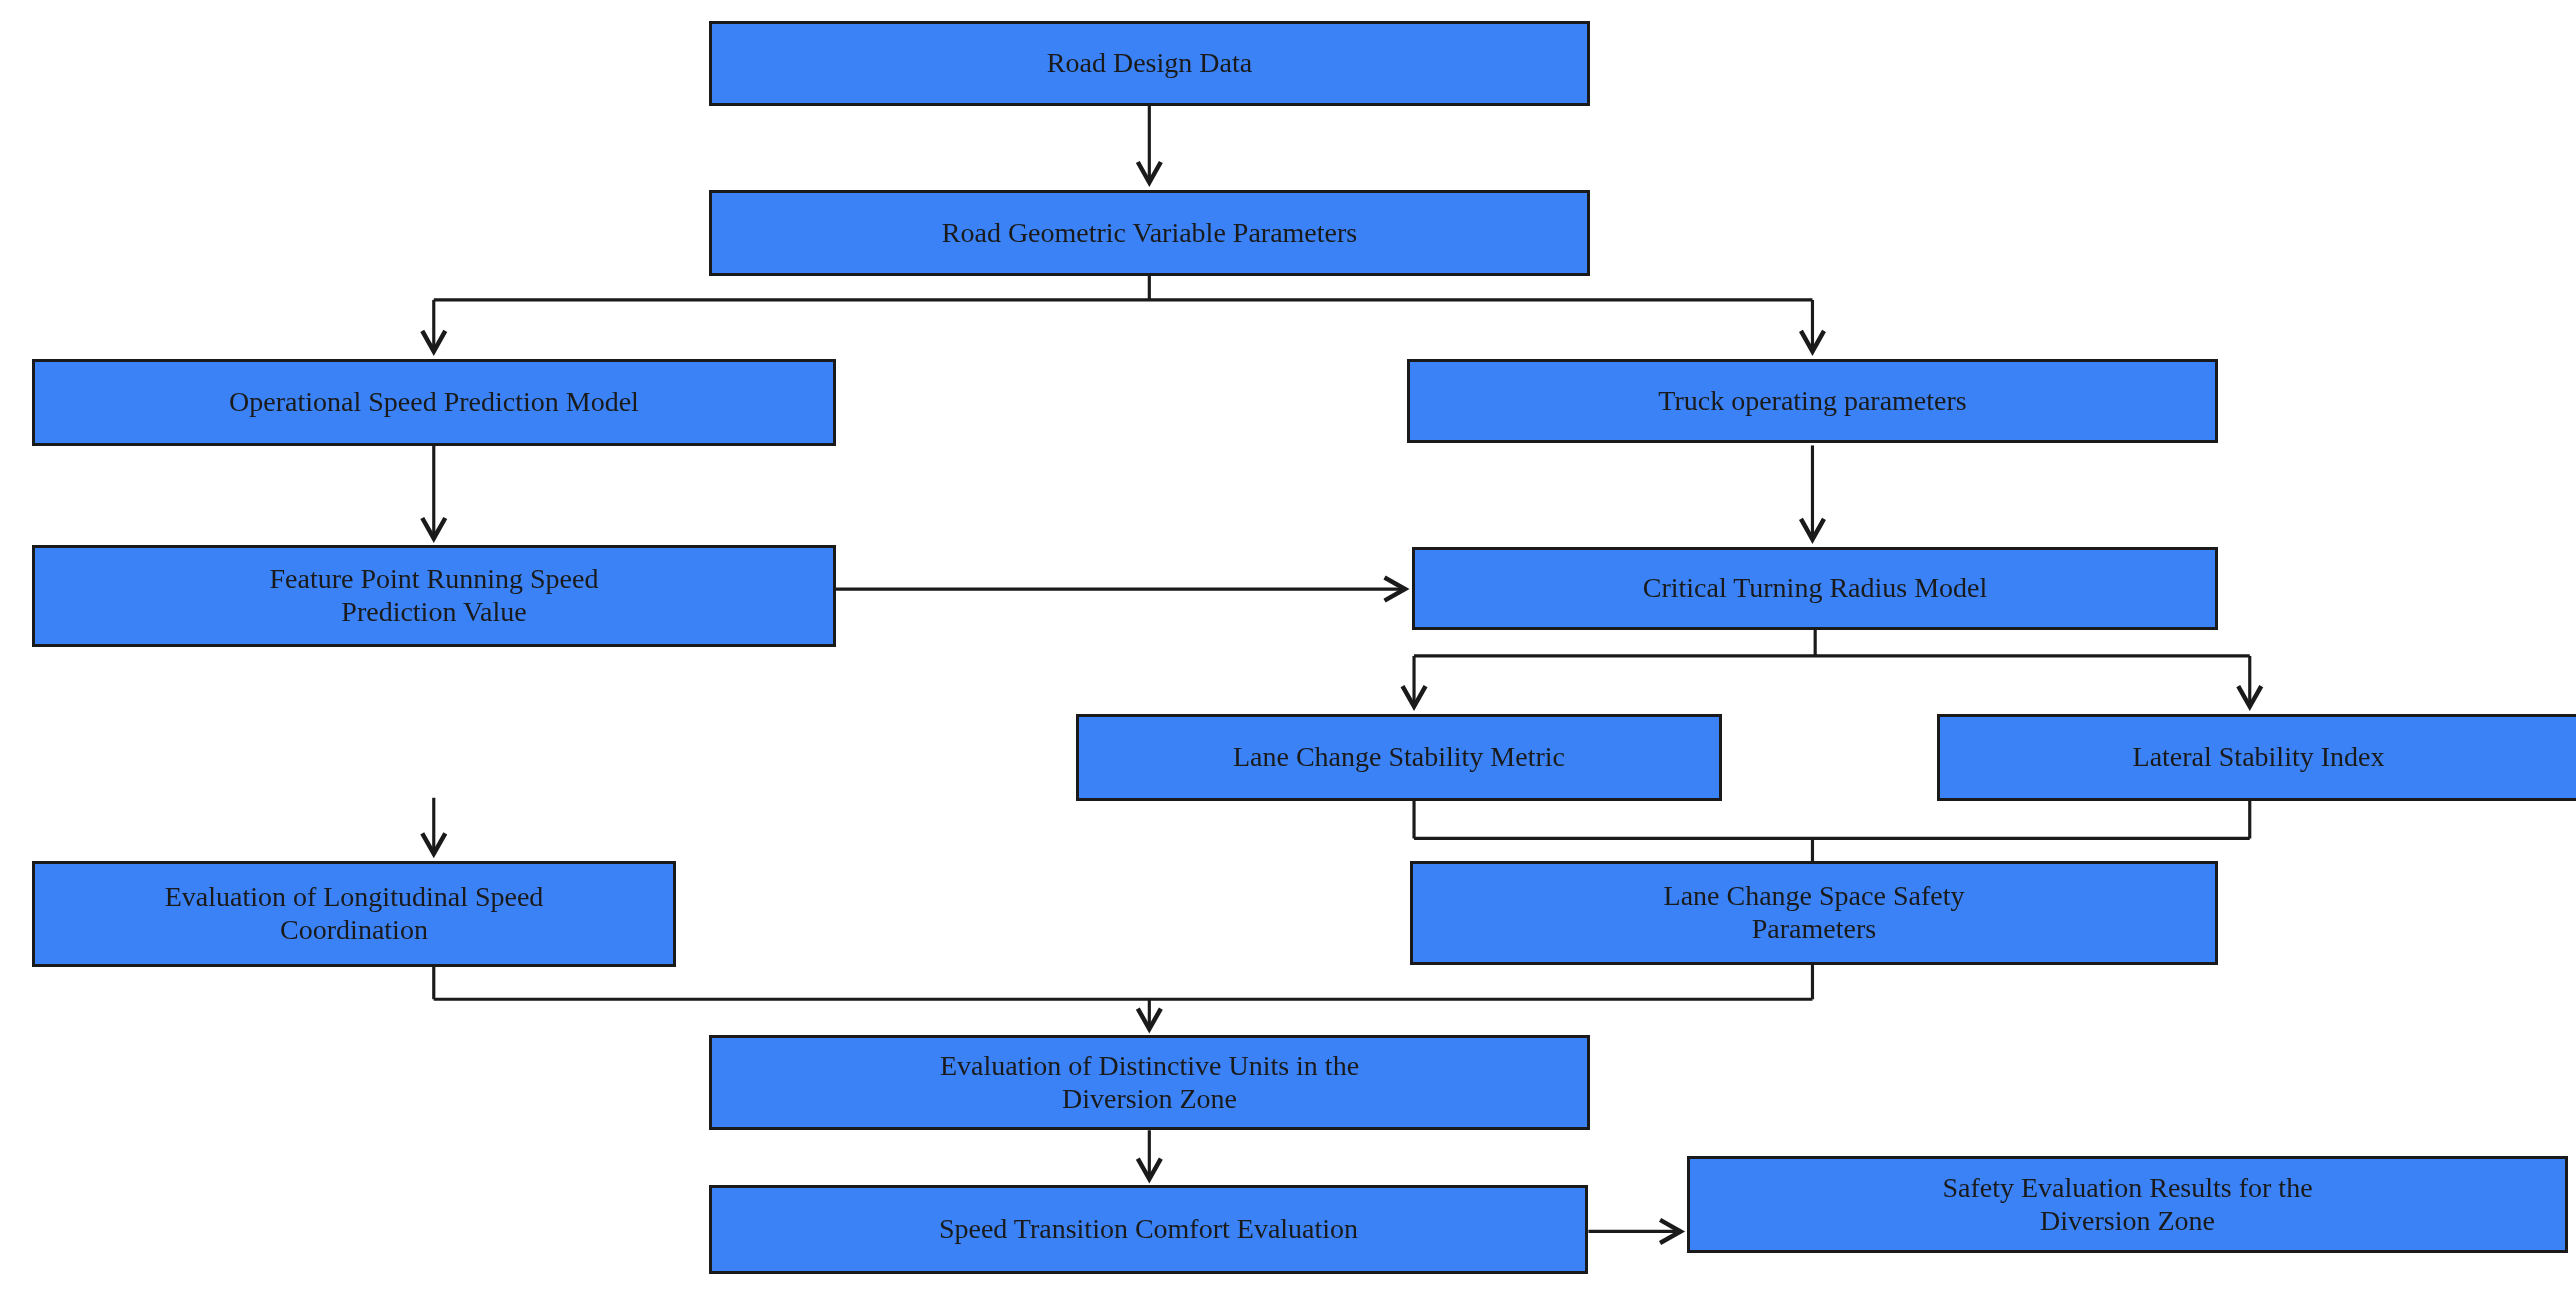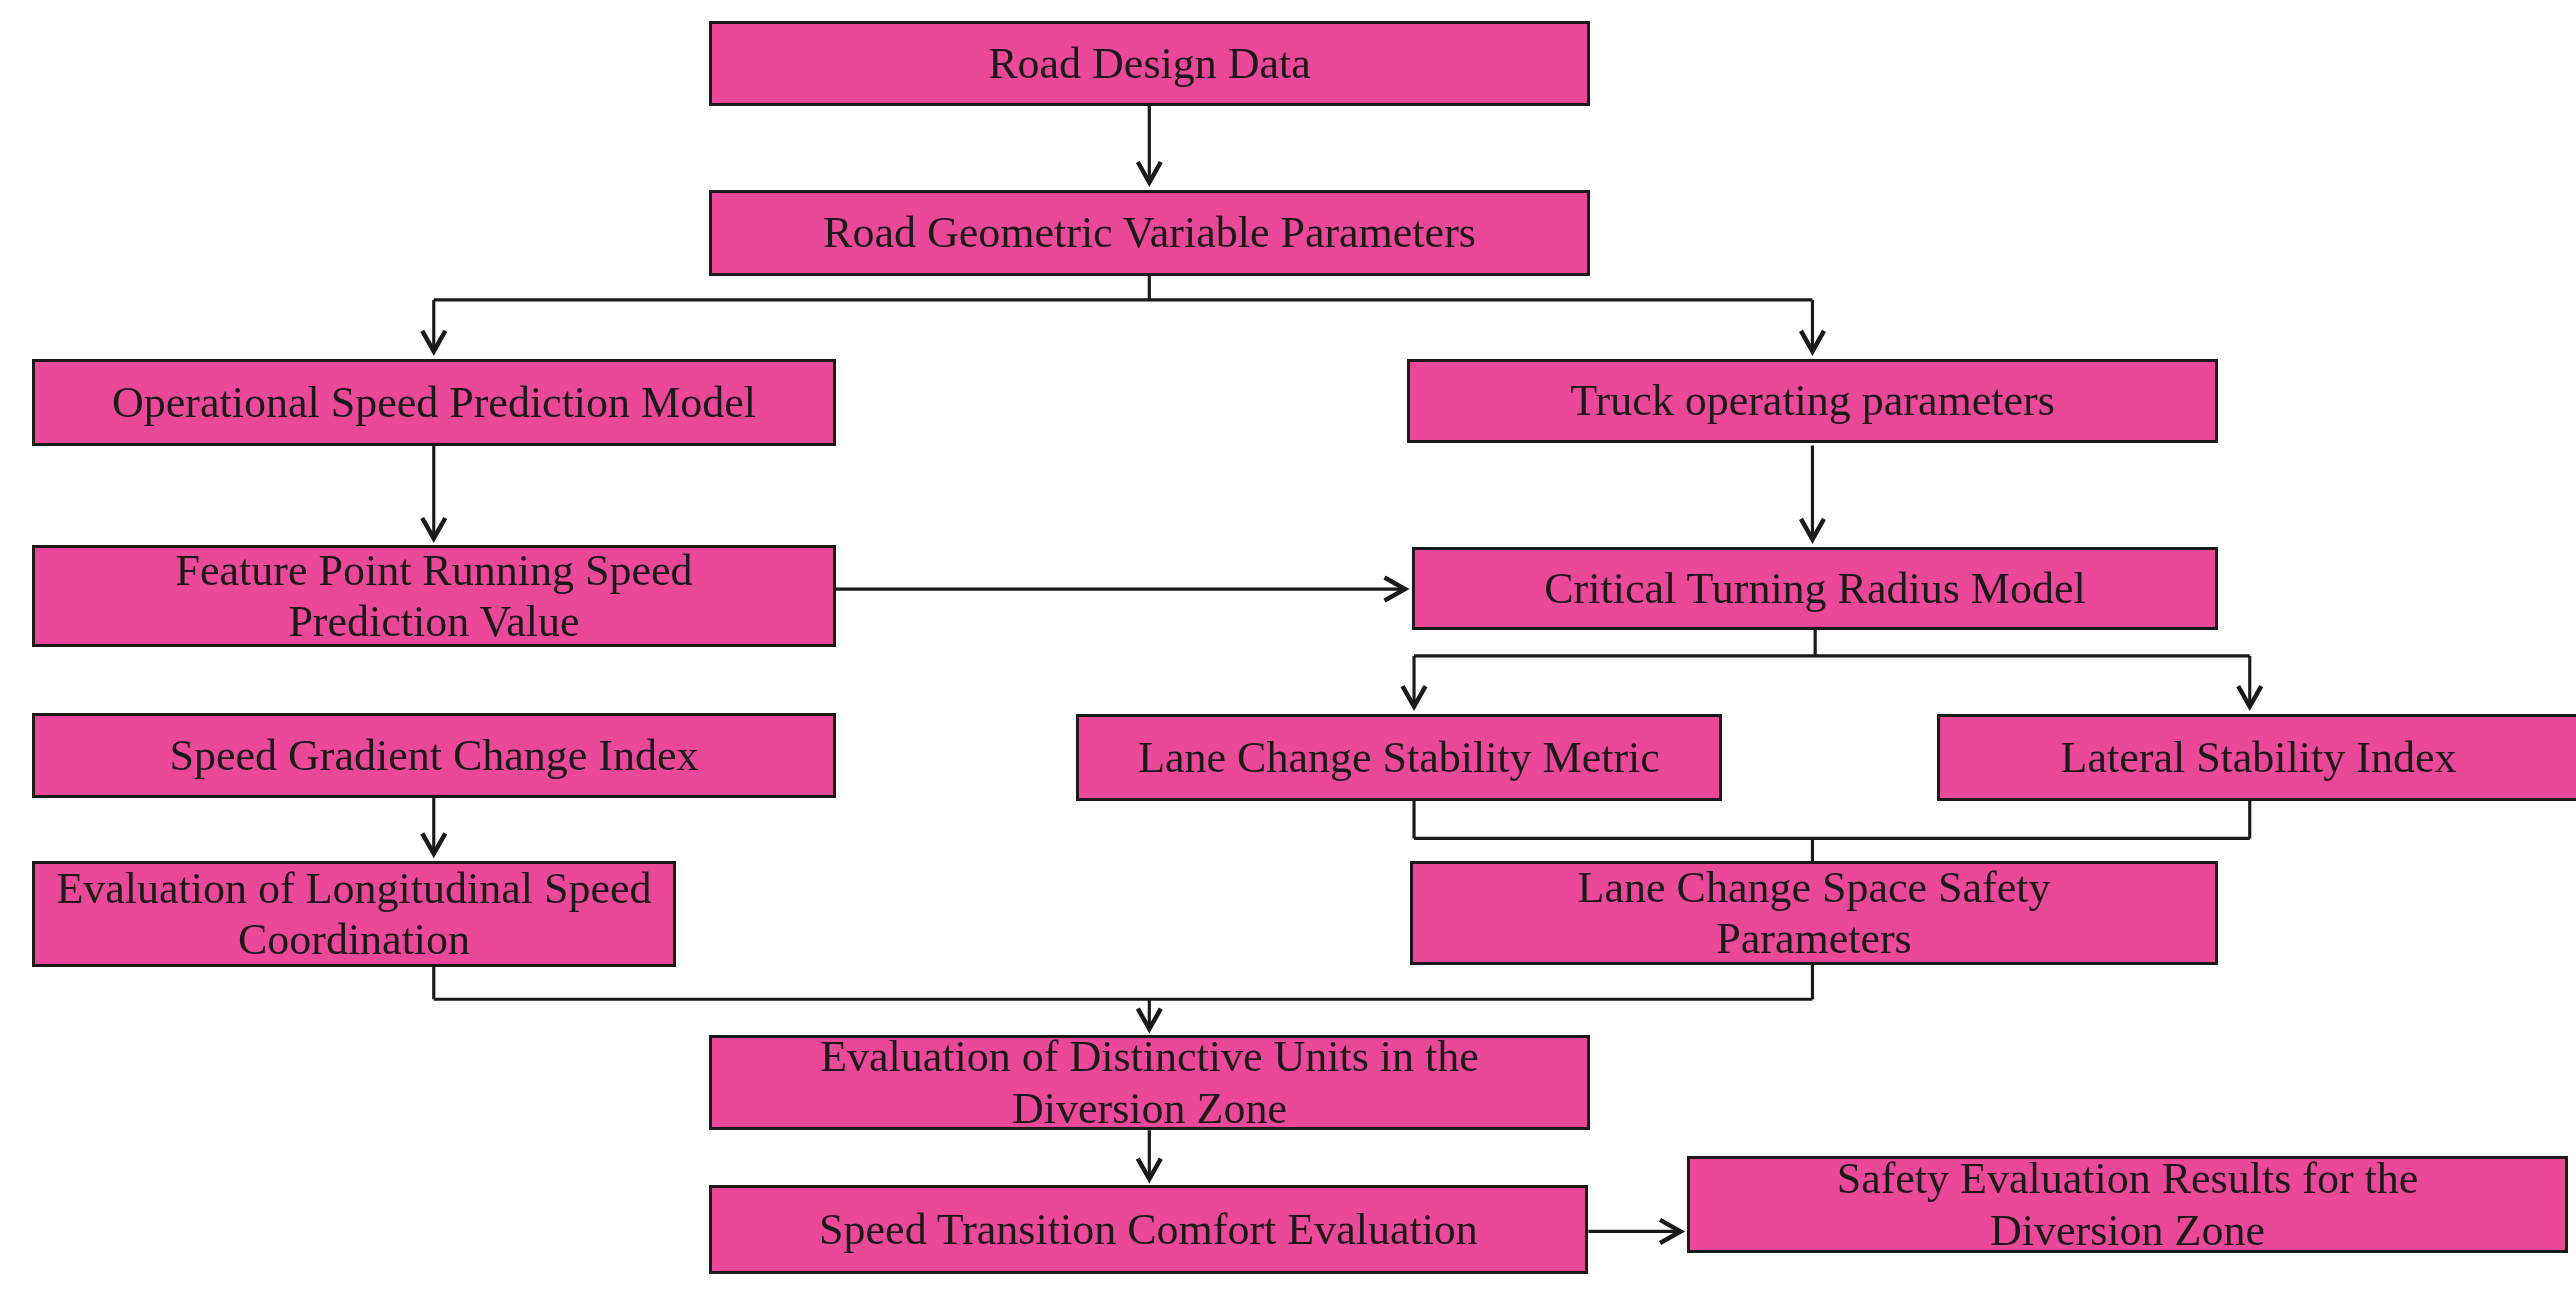--- a/index.html
+++ b/index.html
@@ -20,26 +20,26 @@
     position: absolute;
     left: 0;
     top: 0;
     width: 2576px;
     height: 1301px;
   }
   .node {
     position: absolute;
     box-sizing: border-box;
     border: 3.6px solid #1a1a1a;
-    background: #ec4899;
+    background: #3b82f6;
     display: flex;
     align-items: center;
     justify-content: center;
     text-align: center;
-    font-size: 44px;
+    font-size: 28px;
     line-height: 1.17;
     white-space: pre-line;
     z-index: 2;
   }
   .edge {
     stroke: #1a1a1a;
     stroke-width: 3.5;
     fill: none;
   }
 </style>
@@ -89,21 +89,20 @@
 
   <div class="node" style="left:32px; top:359px; width:804px; height:87px;">Operational Speed Prediction Model</div>
 
   <div class="node" style="left:1407px; top:359px; width:811px; height:84px;">Truck operating parameters</div>
 
   <div class="node" style="left:32px; top:545px; width:804px; height:102px;">Feature Point Running Speed
 Prediction Value</div>
 
   <div class="node" style="left:1412px; top:547px; width:806px; height:83px;">Critical Turning Radius Model</div>
 
-  <div class="node" style="left:32px; top:713px; width:804px; height:85px;">Speed Gradient Change Index</div>
 
   <div class="node" style="left:1076px; top:714px; width:646px; height:87px;">Lane Change Stability Metric</div>
 
   <div class="node" style="left:1925px; top:714px; width:643px; height:87px;margin-left:12px;">Lateral Stability Index</div>
 
   <div class="node" style="left:32px; top:861px; width:644px; height:106px;">Evaluation of Longitudinal Speed
 Coordination</div>
 
   <div class="node" style="left:1410px; top:861px; width:808px; height:104px;">Lane Change Space Safety
 Parameters</div>

